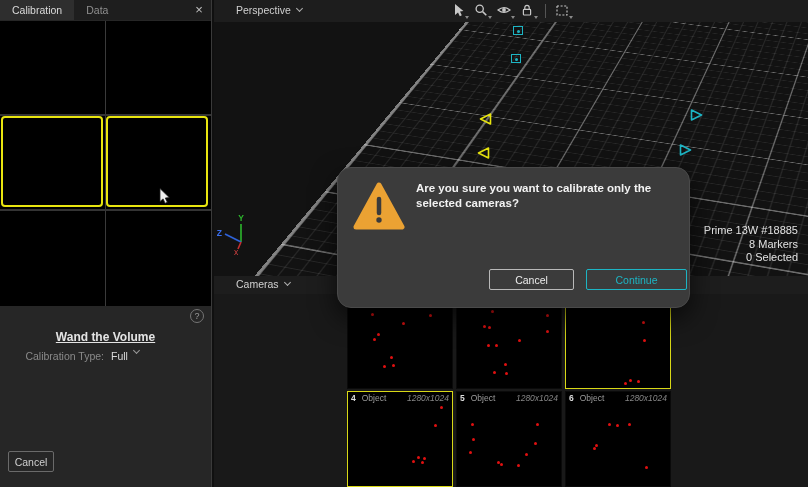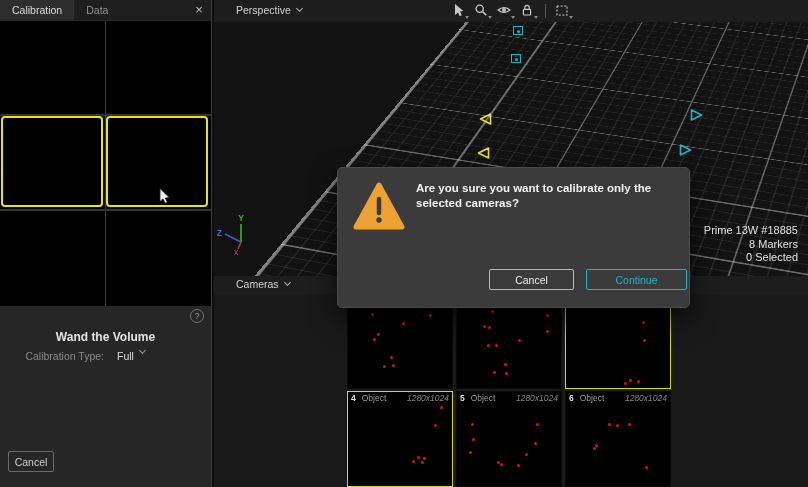--- a/index.html
+++ b/index.html
@@ -19,25 +19,25 @@
   .cg-vline { position:absolute; left:105px; top:0; bottom:0; width:1px; background:#3a3a3a; }
   .cg-hline { position:absolute; left:0; right:0; height:2px; background:#343434; }
   .cg-h1 { top:93px; } .cg-h2 { top:188px; }
   .sel-tile { position:absolute; top:95px; height:91px; border:2px solid #e8e50f; border-radius:4px; background:#000; }
   .sel-a { left:1px; width:102px; } .sel-b { left:106px; width:102px; }
   .mouse-cursor { position:absolute; left:159px; top:167px; }
 
   .wand-help { position:absolute; left:190px; top:309px; width:14px; height:14px; border:1px solid #757575;
     border-radius:50%; color:#9a9a9a; font-size:9px; line-height:12px; text-align:center; }
   .wand-title { position:absolute; left:0; width:211px; top:330px; text-align:center; font-weight:bold;
-    font-size:12px; color:#e4e4e4; }
+    font-size:12px; color:#e4e4e4;text-decoration:underline; }
   .wrow { position:absolute; left:0; width:211px; height:14px; font-size:10.5px; display:flex; align-items:center; }
   .wr1 { top:349px; } .wr2 { top:366px; } .wr3 { top:383px; }
   .wrow .lbl { width:104px; text-align:right; color:#8a8a8a; }
-  .wrow .val { margin-left:13px; color:#dadada; display:flex; align-items:flex-start; }
+  .wrow .val { margin-left:7px; color:#dadada; display:flex; align-items:flex-start; }
   .chev { width:5px; height:5px; border-right:1.3px solid #9a9a9a; border-bottom:1.3px solid #9a9a9a;
     display:inline-block; transform:rotate(45deg); margin-left:6px; position:relative; top:-2px; }
   .toggle { margin-left:7px; width:16px; height:8px; border-radius:4px; background:#16454d; position:relative; }
   .toggle .knob { position:absolute; right:0; top:-0px; width:8px; height:8px; border-radius:50%; background:#1cc2d7; }
 
   .btn { position:absolute; height:21px; border-radius:2px; background:transparent; font-size:10.5px;
     display:flex; align-items:center; justify-content:center; }
   .btn-cancel-left { left:8px; top:451px; width:46px; border:1px solid #6a6a6a; color:#cfcfcf; }
   .btn-start { left:60px; top:451px; width:141px; border:1px solid #1db5c4; color:#1db5c4; }
 
@@ -77,21 +77,21 @@
   .cam-tile { position:absolute; width:106px; background:#000; border:1px solid #0a0a0a; }
   .cam-tile.sel { border:1px solid #d8d816; }
   .tile-head { position:absolute; top:0; left:0; right:0; height:12px; display:flex; align-items:center;
     font-size:8.5px; color:#9a9a9a; padding:0 3px; }
   .tile-head .tn { color:#dedede; font-weight:bold; margin-right:6px; }
   .tile-head .tr { margin-left:auto; color:#868686;font-style:italic; }
   .dot { position:absolute; width:3px; height:3px; border-radius:50%; background:#e01010; }
 
   
   .dialog { position:absolute; left:337px; top:167px; width:353px; height:141px; background:#3b3b3b;
-    border:1px solid #4a4a4a; border-radius:5px; box-shadow:0 10px 26px rgba(0,0,0,.65); z-index:60; }
+    border:1px solid #4a4a4a; border-radius:14px; box-shadow:0 10px 26px rgba(0,0,0,.65); z-index:60; }
   .dlg-icon { position:absolute; left:15px; top:14px; }
   .dlg-title { position:absolute; left:78px; top:13px; width:272px; font-size:11.5px; font-weight:bold;
     color:#f2f2f2; line-height:1.3; }
   .dlg-body { position:absolute; left:78px; top:46px; width:272px; font-size:10.5px; color:#a6a6a6; line-height:1.33; }
   .dlg-btn { position:absolute; top:101px; height:21px; border-radius:2px; display:flex; align-items:center;
     justify-content:center; font-size:10.5px; background:transparent; }
   .dlg-cancel { left:151px; width:85px; border:1px solid #b9b9b9; color:#ececec; }
   .dlg-continue { left:248px; width:101px; border:1px solid #1db5c4; color:#1db5c4; }
 </style>
 </head>

